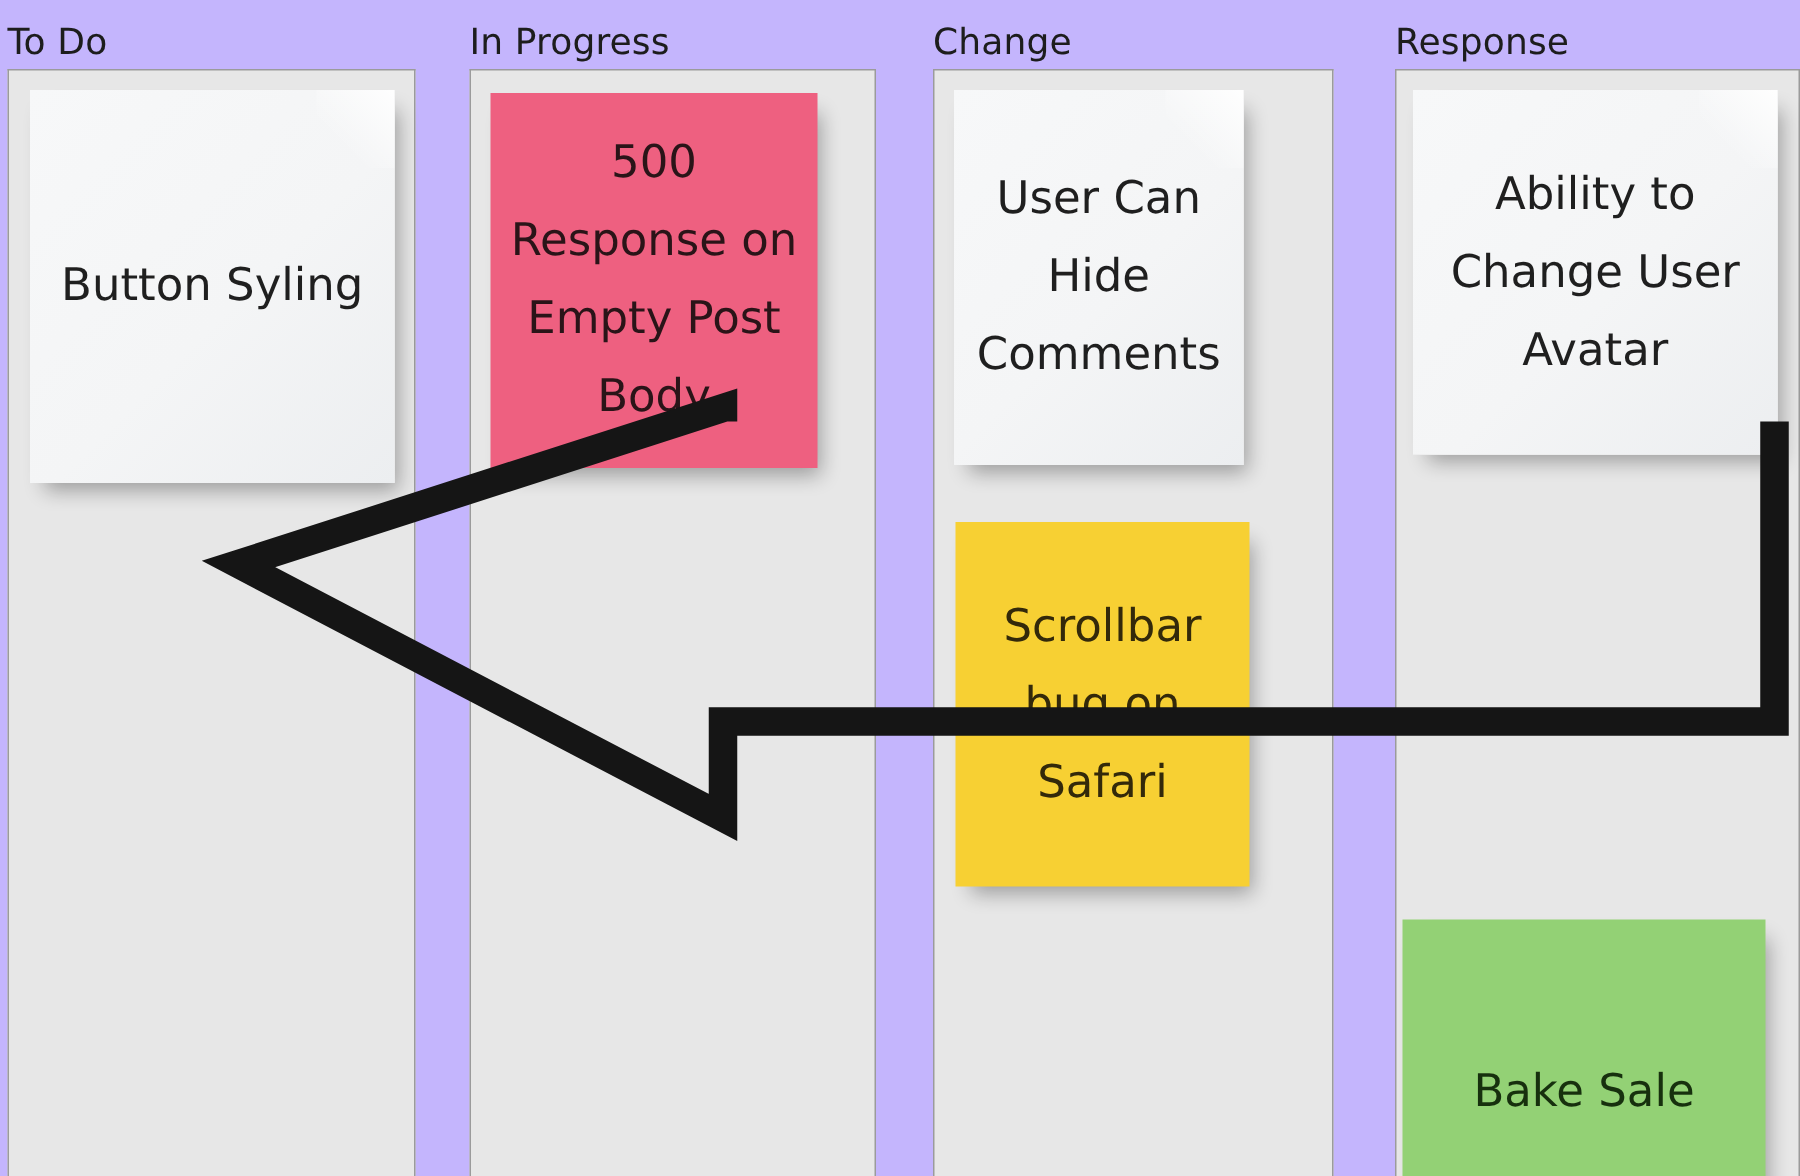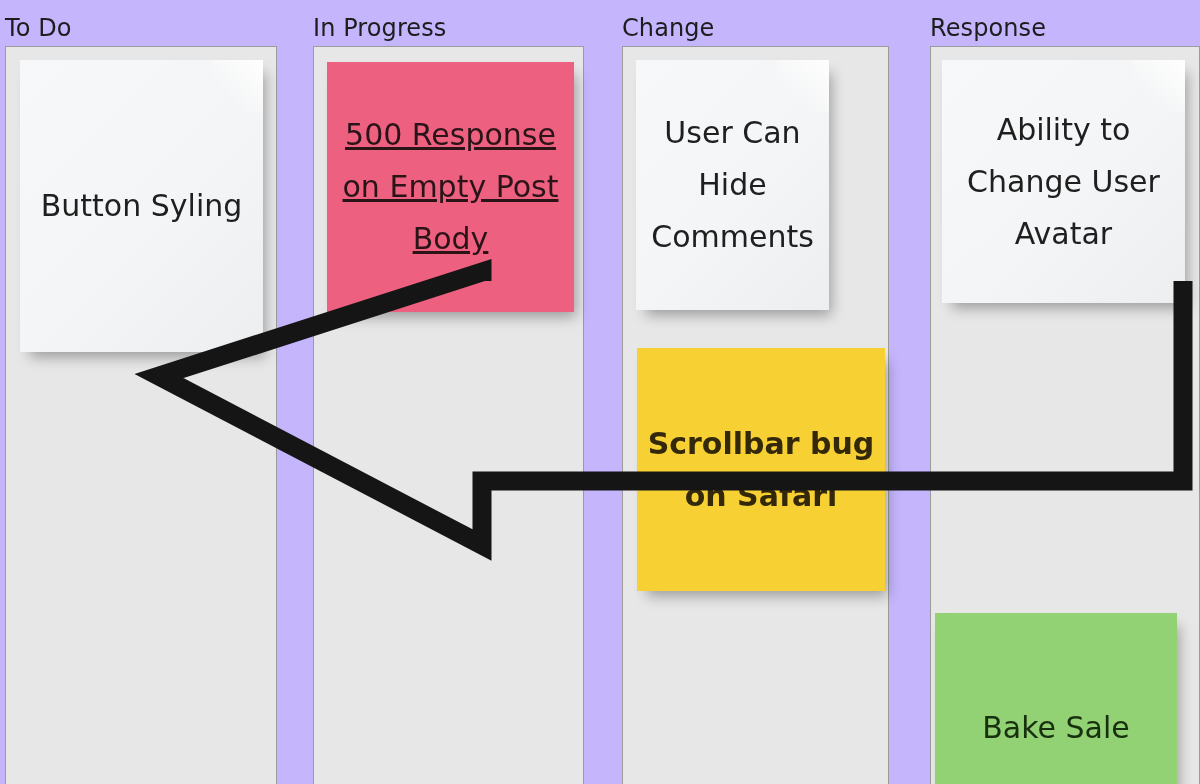--- a/index.html
+++ b/index.html
@@ -92,32 +92,32 @@
   <div class="col-title" style="left:5px;  top:16px;">To Do</div>
   <div class="col-title" style="left:313px; top:16px;">In Progress</div>
   <div class="col-title" style="left:622px; top:16px;">Change</div>
   <div class="col-title" style="left:930px; top:16px;">Response</div>
 
   <div class="column" style="left:5px;   width:272px;"></div>
   <div class="column" style="left:313px; width:271px;"></div>
   <div class="column" style="left:622px; width:267px;"></div>
   <div class="column" style="left:930px; width:270px;"></div>
 
-  <div class="card white" style="left:20px; top:60px; width:243px; height:292px;">
+  <div class="card white" style="left:20px; top:60px; width:243px; height:262px;">
     <span class="card-text">Button Syling</span>
   </div>
 
-  <div class="card pink" style="left:327px; top:62px; width:247px; height:250px;text-decoration:underline;">
+  <div class="card pink" style="left:327px; top:62px; width:218px; height:250px;">
     <span class="card-text">500 Response on Empty Post Body</span>
   </div>
 
   <div class="card white" style="left:636px; top:60px; width:193px; height:250px;">
     <span class="card-text">User Can Hide Comments</span>
   </div>
-  <div class="card yellow" style="left:637px; top:348px; width:248px; height:243px;font-weight:bold;">
+  <div class="card yellow" style="left:637px; top:348px; width:196px; height:243px;">
     <span class="card-text">Scrollbar bug on Safari</span>
   </div>
 
   <div class="card white" style="left:942px; top:60px; width:243px; height:243px;">
     <span class="card-text">Ability to Change User Avatar</span>
   </div>
   <div class="card green" style="left:935px; top:613px; width:242px; height:230px;">
     <span class="card-text">Bake Sale</span>
   </div>
 

